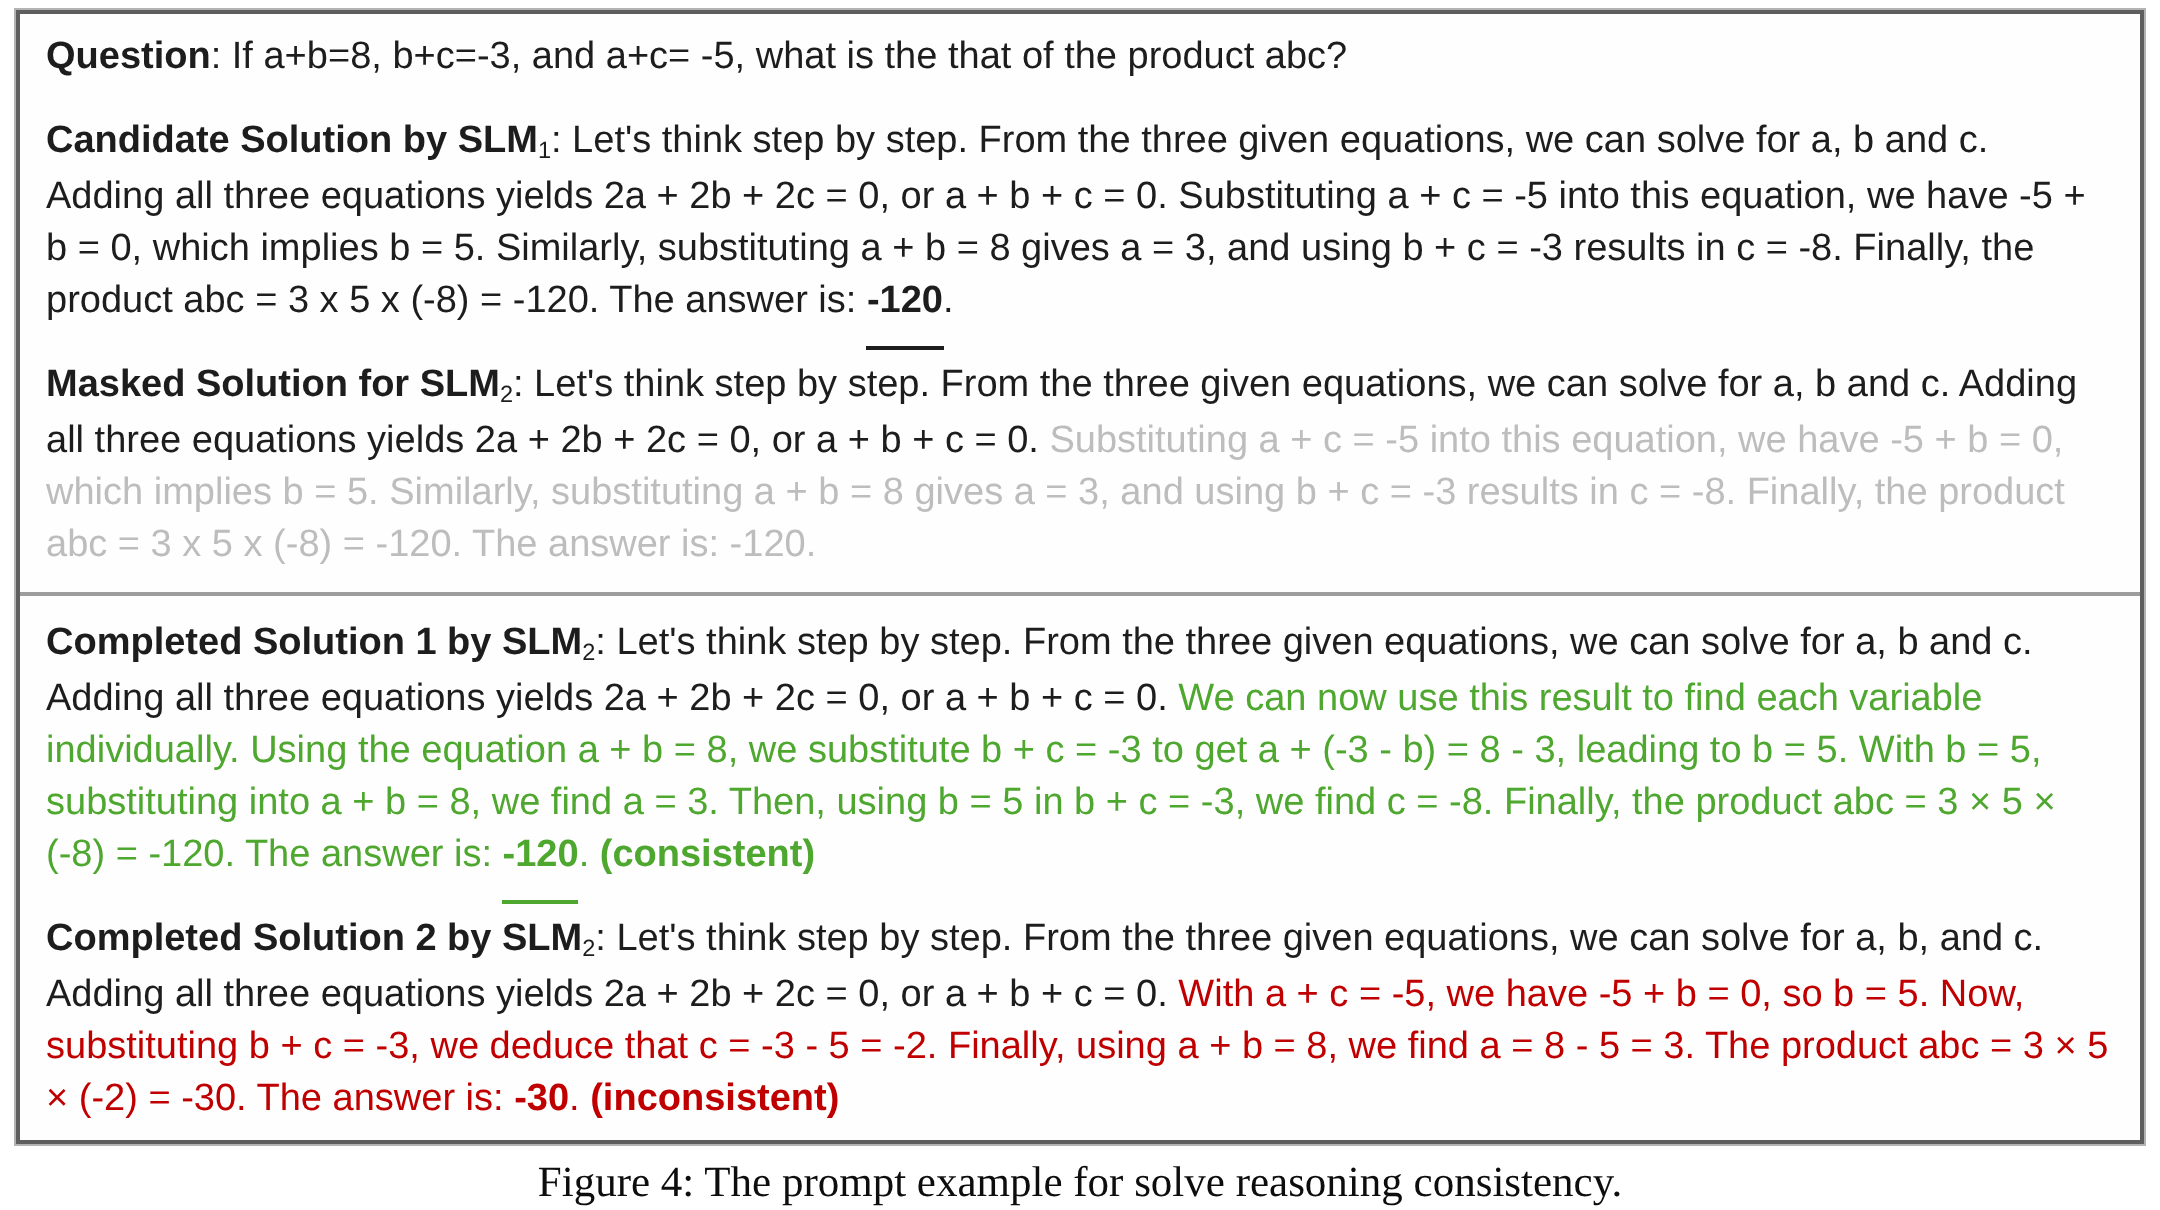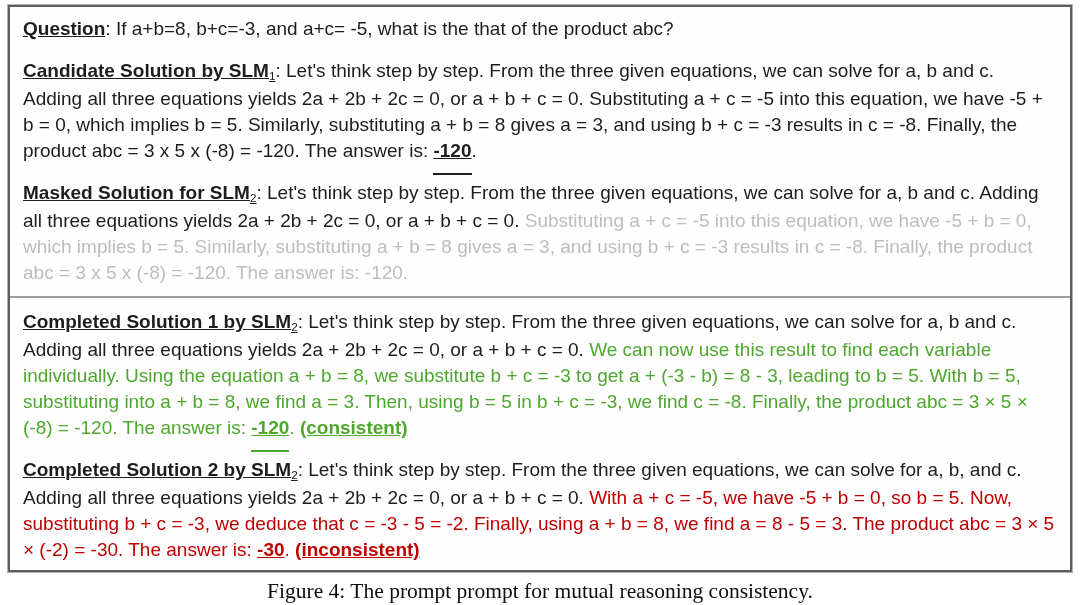--- a/index.html
+++ b/index.html
@@ -25,21 +25,21 @@
     padding: 9px 13px 8px 13px;
     color: #1d1d1d;
     font-size: 19px;
     line-height: 26px;
     overflow: hidden;
   }
   .para {
     margin: 0 0 16px 0;
   }
   .para:last-child { margin-bottom: 0; }
-  .b { font-weight: 700; text-decoration: underline; }
+  .b { font-weight: 700; }
   .sub {
     font-size: 0.62em;
     position: relative;
     top: 0.24em;
     font-weight: inherit;
   }
   .ul {
     border-bottom: 2px solid currentColor;
     padding-bottom: 12px;
   }
@@ -61,14 +61,14 @@
 
 <div class="figure-wrap">
   <div class="prompt-box">
       <p class="para"><span class="b">Question</span><span>: If a+b=8, b+c=-3, and a+c= -5, what is the that of the product abc?</span></p>
       <p class="para"><span class="b">Candidate Solution by SLM</span><span class="b sub">1</span><span>: Let's think step by step. From the three given equations, we can solve for a, b and c. Adding all three equations yields 2a + 2b + 2c = 0, or a + b + c = 0. Substituting a + c = -5 into this equation, we have -5 + b = 0, which implies b = 5. Similarly, substituting a + b = 8 gives a = 3, and using b + c = -3 results in c = -8. Finally, the product abc = 3 x 5 x (-8) = -120. The answer is: </span><span class="b ul">-120</span><span>.</span></p>
       <p class="para"><span class="b">Masked Solution for SLM</span><span class="b sub">2</span><span>: Let's think step by step. From the three given equations, we can solve for a, b and c. Adding all three equations yields 2a + 2b + 2c = 0, or a + b + c = 0. </span><span style="color: rgb(189, 189, 189);">Substituting a + c = -5 into this equation, we have -5 + b = 0, which implies b = 5. Similarly, substituting a + b = 8 gives a = 3, and using b + c = -3 results in c = -8. Finally, the product abc = 3 x 5 x (-8) = -120. The answer is: -120.</span></p>
       <hr class="section-divider">
       <p class="para"><span class="b">Completed Solution 1 by SLM</span><span class="b sub">2</span><span>: Let's think step by step. From the three given equations, we can solve for a, b and c. Adding all three equations yields 2a + 2b + 2c = 0, or a + b + c = 0. </span><span style="color: rgb(78, 167, 46);">We can now use this result to find each variable individually. Using the equation a + b = 8, we substitute b + c = -3 to get a + (-3 - b) = 8 - 3, leading to b = 5. With b = 5, substituting into a + b = 8, we find a = 3. Then, using b = 5 in b + c = -3, we find c = -8. Finally, the product abc = 3 × 5 × (-8) = -120. The answer is: </span><span class="b ul" style="color: rgb(78, 167, 46);">-120</span><span style="color: rgb(78, 167, 46);">. </span><span class="b" style="color: rgb(78, 167, 46);">(consistent)</span></p>
       <p class="para"><span class="b">Completed Solution 2 by SLM</span><span class="b sub">2</span><span>: Let's think step by step. From the three given equations, we can solve for a, b, and c. Adding all three equations yields 2a + 2b + 2c = 0, or a + b + c = 0. </span><span style="color: rgb(192, 0, 0);">With a + c = -5, we have -5 + b = 0, so b = 5. Now, substituting b + c = -3, we deduce that c = -3 - 5 = -2. Finally, using a + b = 8, we find a = 8 - 5 = 3. The product abc = 3 × 5 × (-2) = -30. The answer is: </span><span class="b ul" style="color: rgb(192, 0, 0);">-30</span><span style="color: rgb(192, 0, 0);">. </span><span class="b" style="color: rgb(192, 0, 0);">(inconsistent)</span></p>
     </div>
-  <div class="caption">Figure 4: The prompt prompt for mutual reasoning consistency.</div>
+  <div class="caption">Figure 4: The prompt example for solve reasoning consistency.</div>
 </div>
 
 </body></html>

